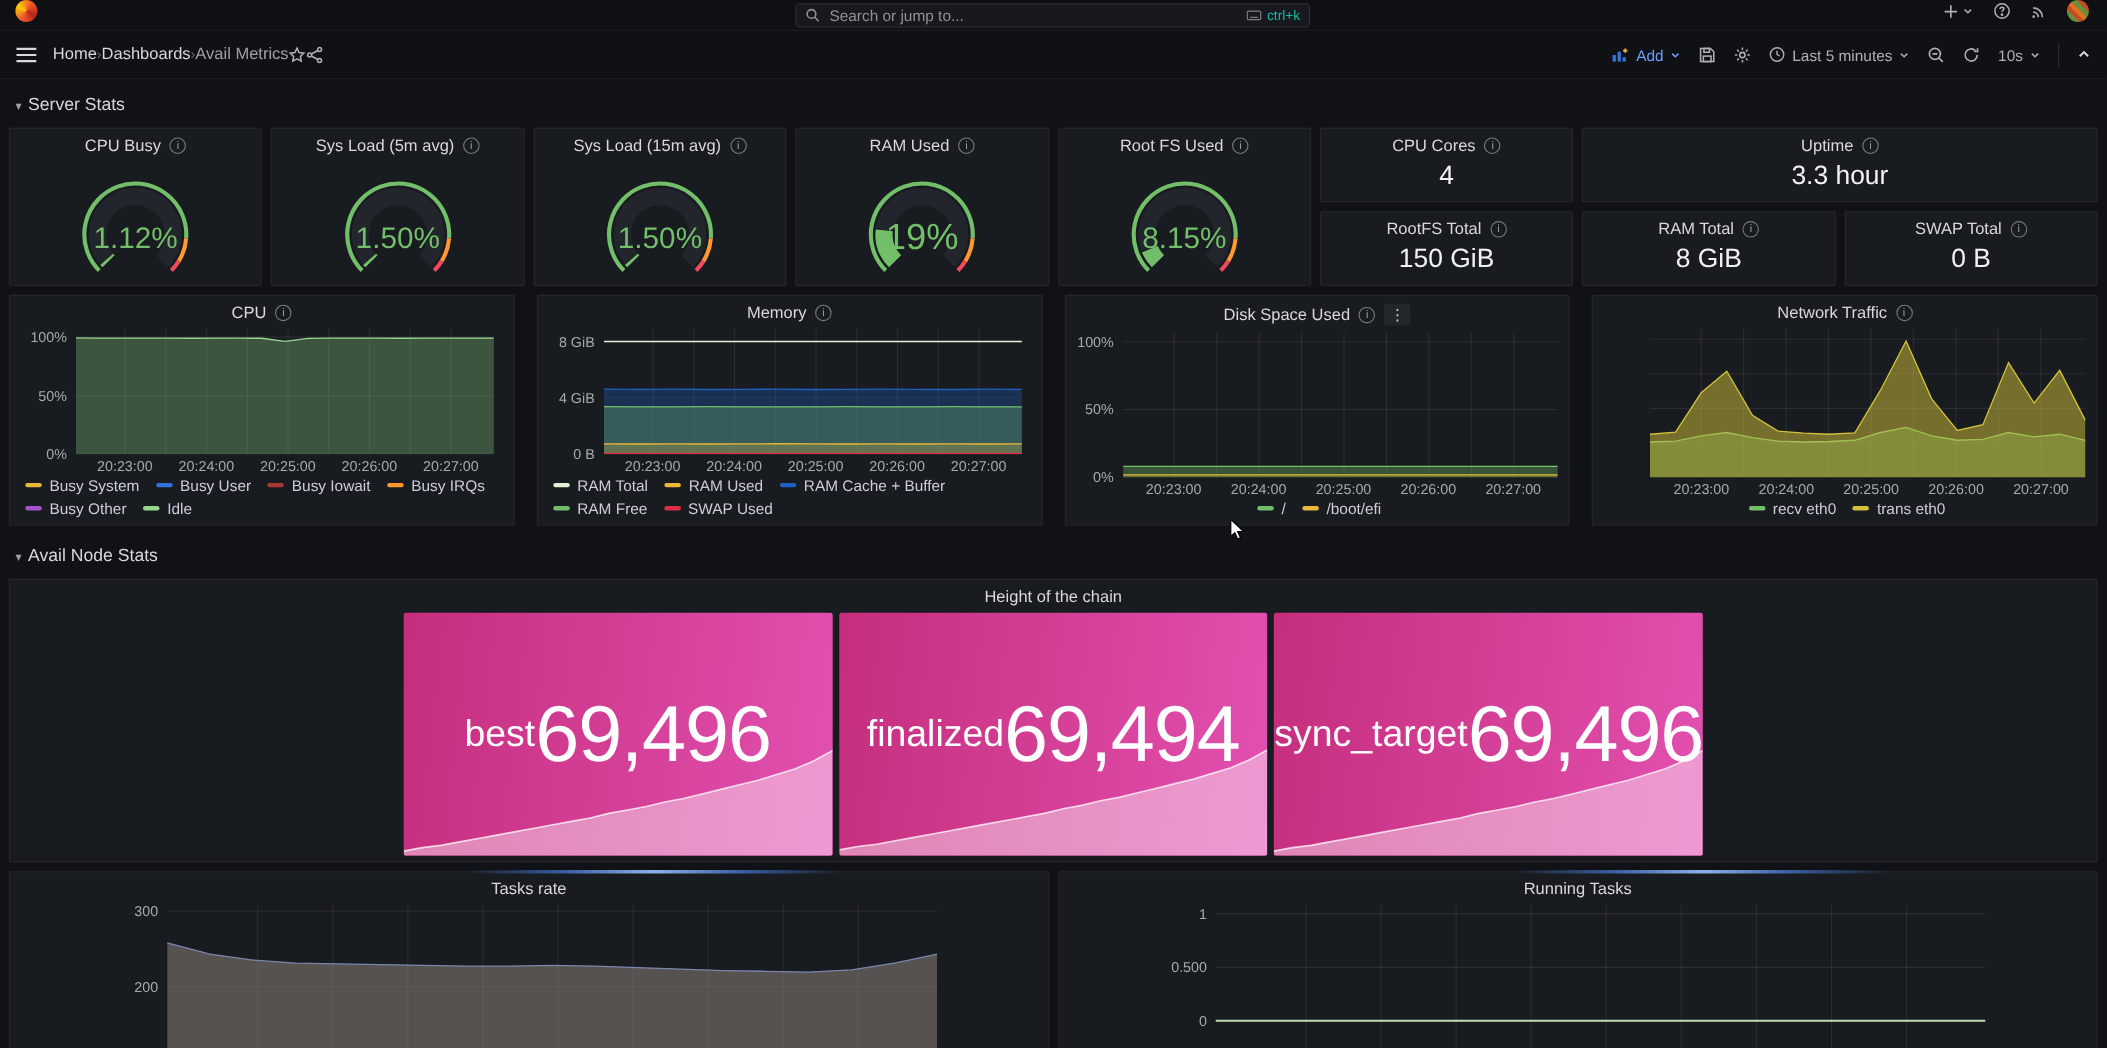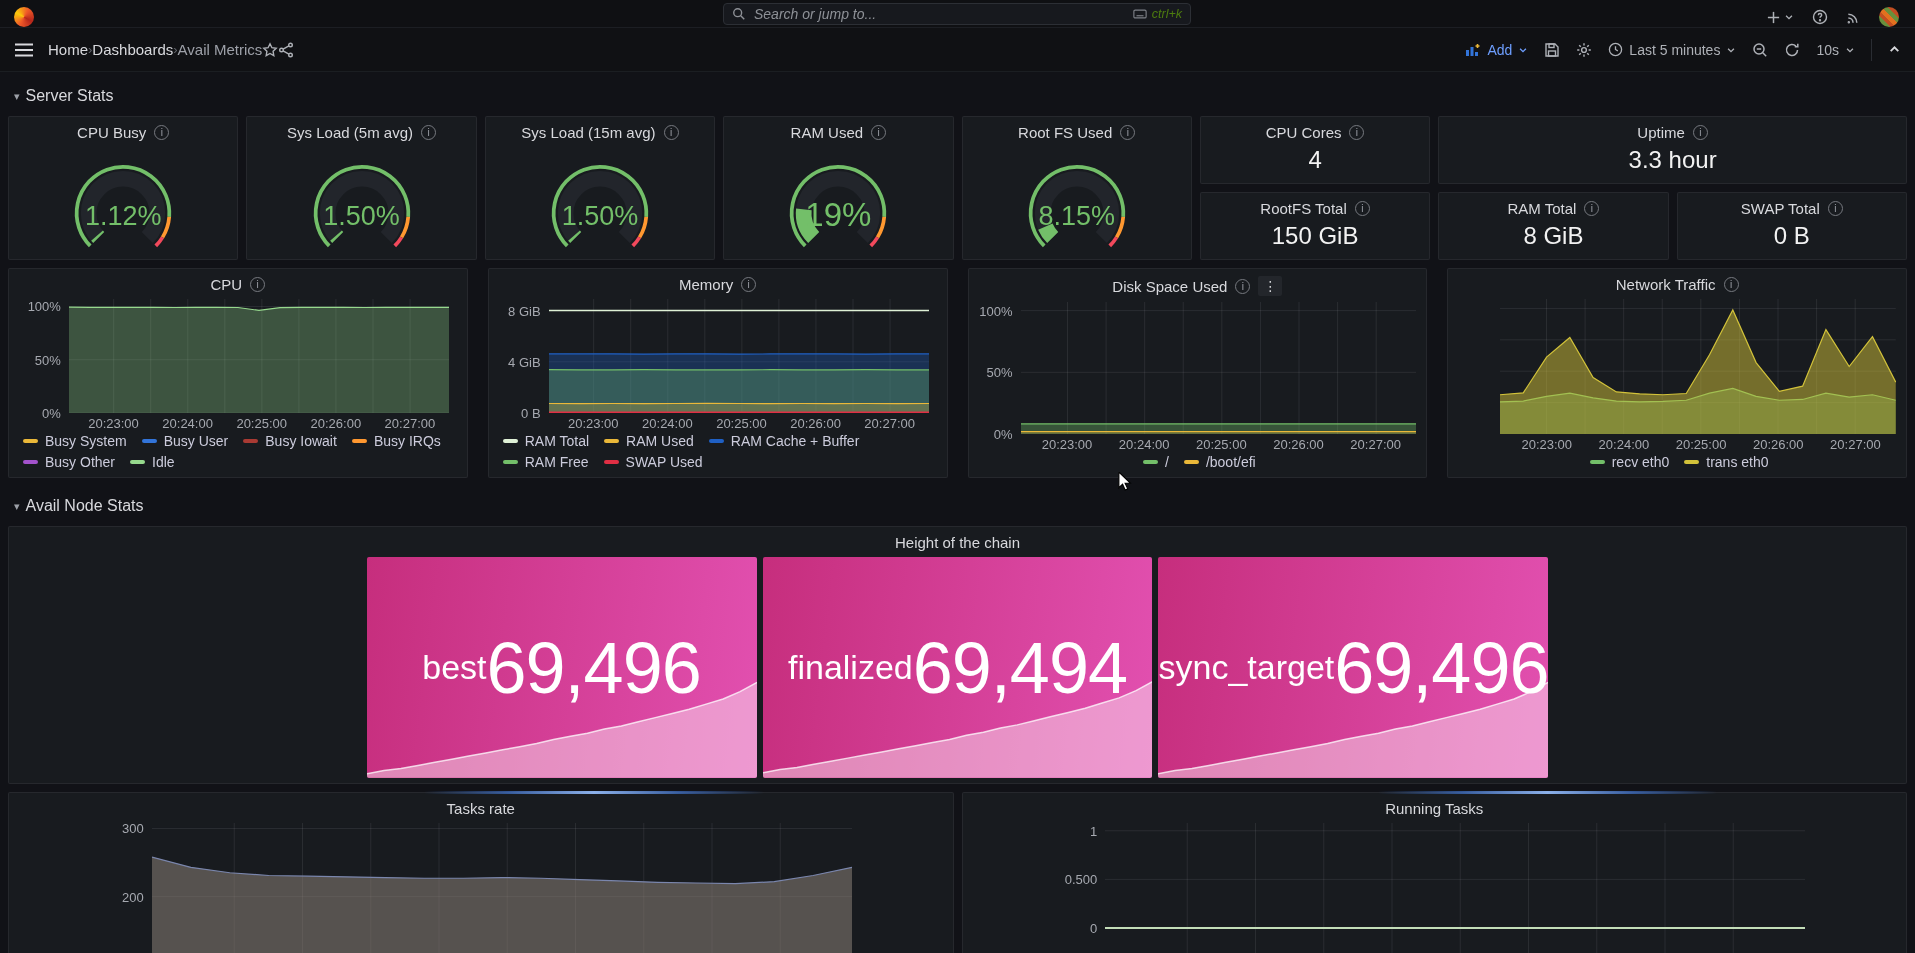--- a/index.html
+++ b/index.html
@@ -1,28 +1,28 @@
 <!DOCTYPE html>
 <html><head>
 <meta charset="utf-8">
 <style>
   * { margin:0; padding:0; box-sizing:border-box; }
   html,body { width:1915px; height:953px; overflow:hidden; background:#111217;
     font-family:"Liberation Sans","DejaVu Sans",sans-serif; color:#ccccdc; }
 
   
   .topnav { height:28px; background:#0f1013; border-bottom:1px solid #1c1e23;
-    display:flex; align-items:flex-end; padding:0 10px; position:relative;font-style:italic; }
+    display:flex; align-items:flex-start; padding:0 10px; position:relative; }
   .logo { width:20px; height:20px; border-radius:50%; margin-left:4px;
     background:conic-gradient(from 210deg,#f05a28,#fbca0a,#f05a28,#b5261b,#f05a28); }
   .searchbox { position:absolute; left:723px; width:468px; height:22px; top:3px;
     background:#17191e; border:1px solid #2c2f35; border-radius:4px;
     display:flex; align-items:center; gap:8px; padding:0 8px; color:#8e9197; font-size:14px; }
   .searchbox .grow { flex:1; }
-  .kbd { display:flex; align-items:center; gap:5px; font-size:12.5px; color:#4d7c0f; }
+  .kbd { display:flex; align-items:center; gap:5px; font-size:12.5px; color:#14b8a6; }
   .top-actions { margin-left:auto; display:flex; align-items:center; gap:18px; padding-right:6px; }
   .iconbtn { display:flex; align-items:center; gap:3px; color:#9da0a8; cursor:pointer; }
   .avatar { width:20px; height:20px; border-radius:50%;
     background:repeating-linear-gradient(45deg,#e2701f 0 4px,#6a8f3c 4px 8px,#c24e22 8px 12px); }
 
   
   .toolbar { height:44px; background:#101114; border-bottom:1px solid #1b1e22;
     display:flex; align-items:center; padding:0 14px; gap:14px; }
   .crumb { display:flex; align-items:center; font-size:15px; }
   .crumb .sep { color:#62656c; font-size:13px; }

